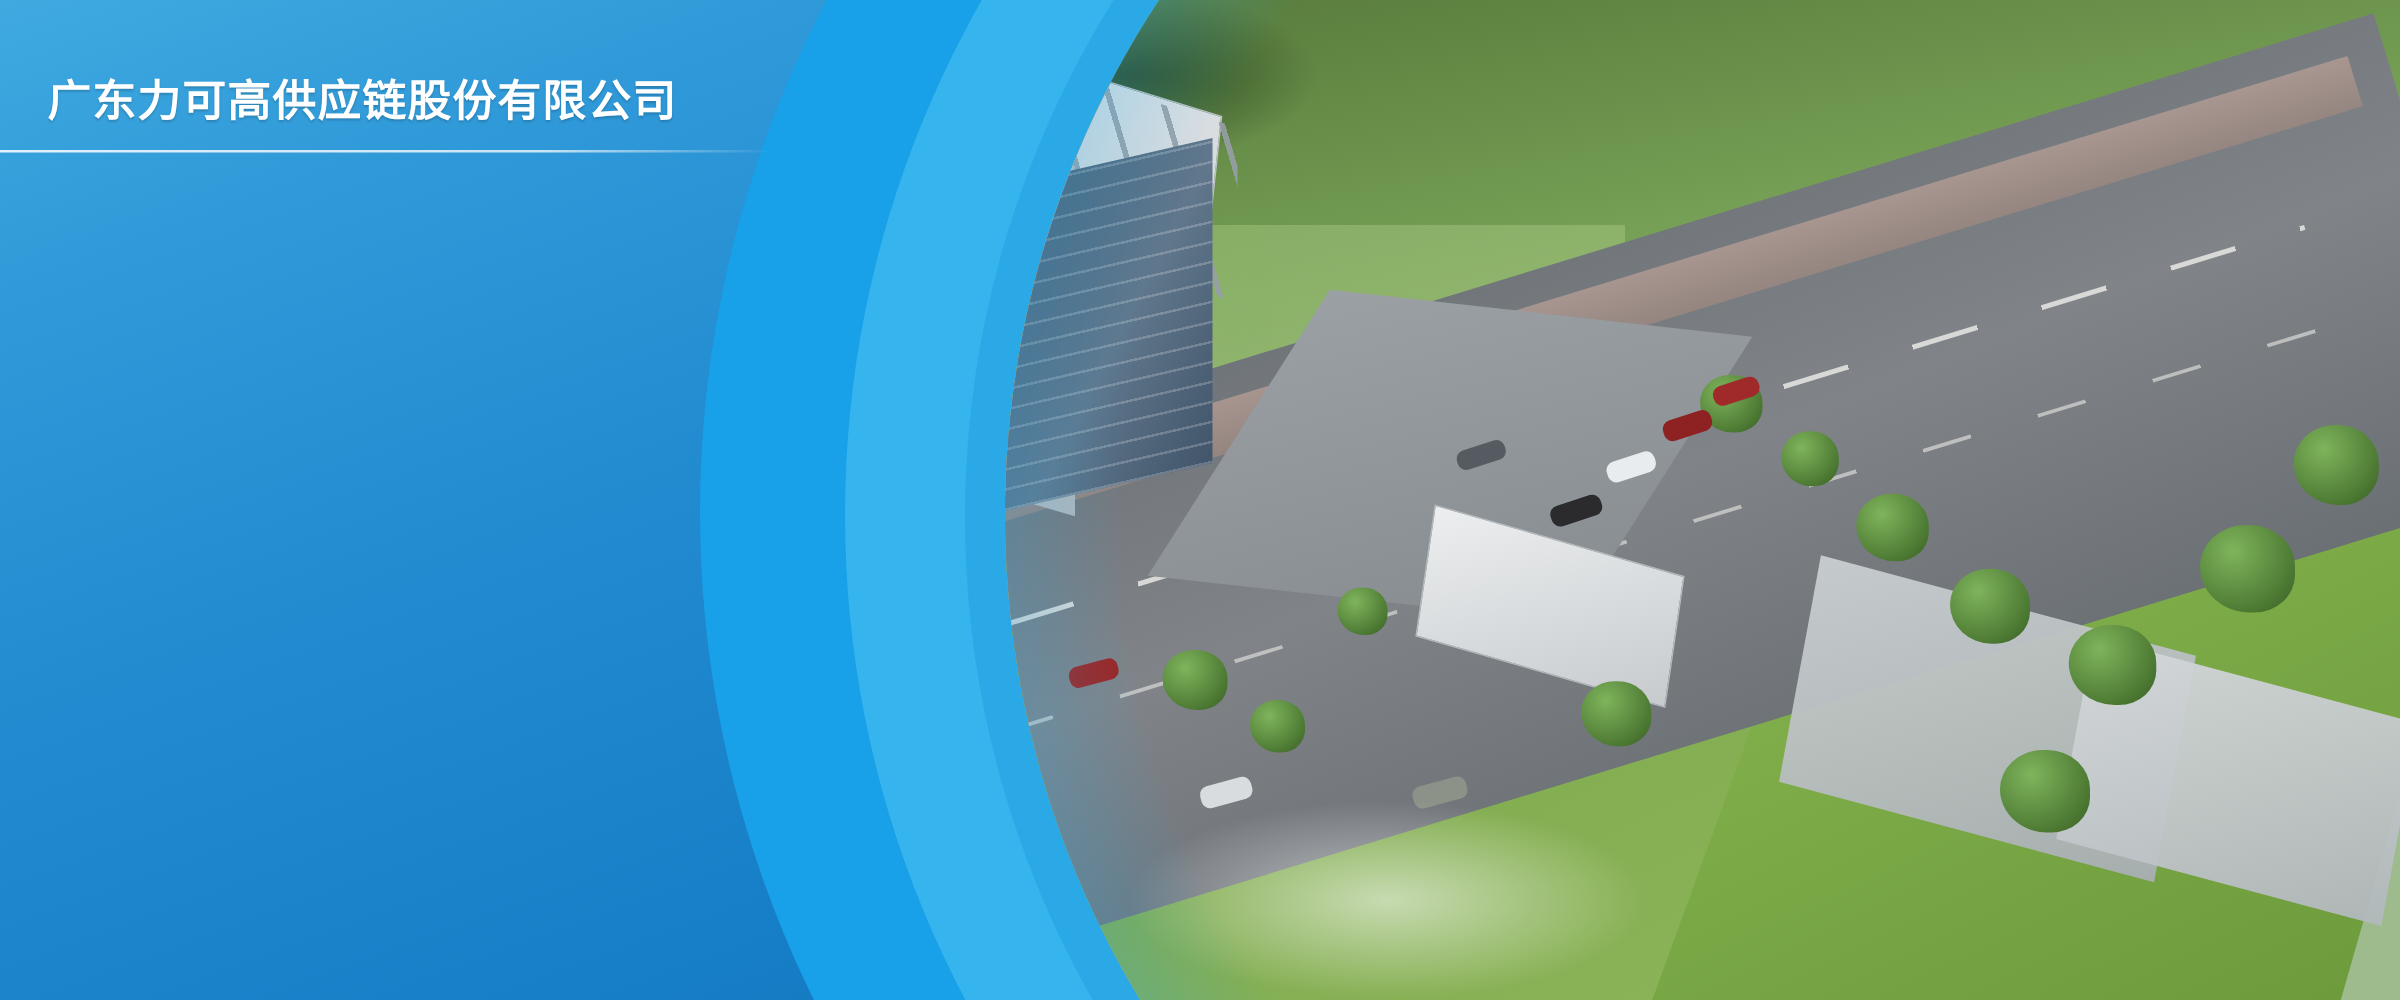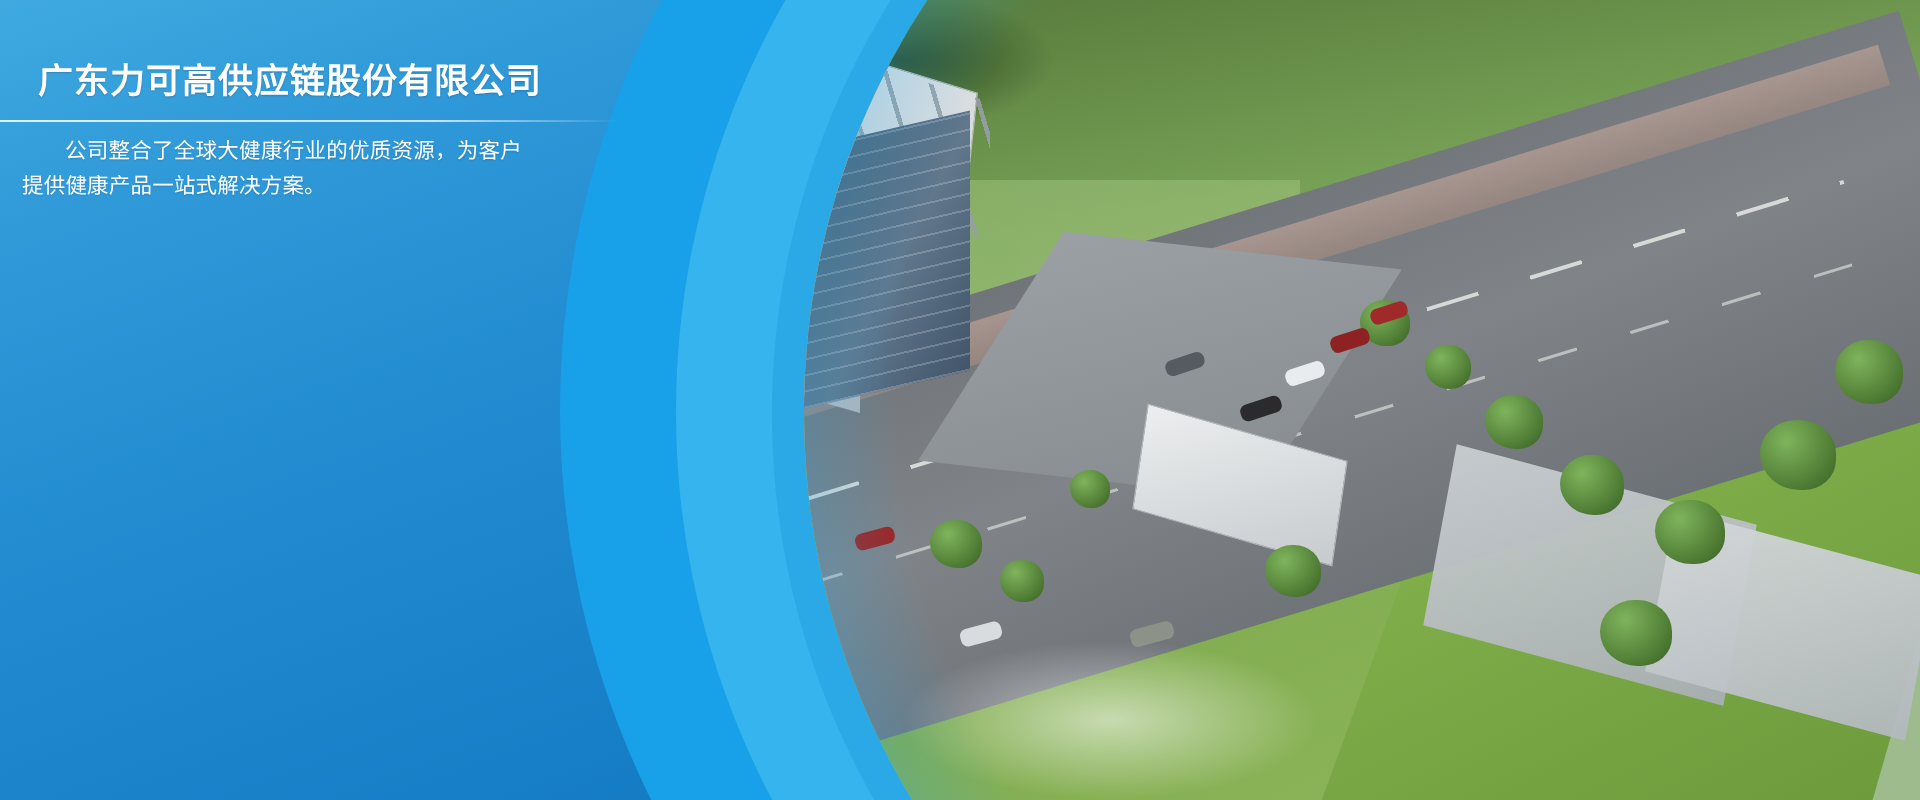--- a/index.html
+++ b/index.html
@@ -241,17 +241,16 @@
         <div class="ph fog"></div>
       </div>
     </div>
     <div class="photo-fade"></div>
   </div>
 
   <div class="panel">
     <div class="title">广东力可高供应链股份有限公司</div>
     <div class="rule"></div>
     <div class="body">
-      <p>公司整合了全球大健康行业的优质资源，为客户提供健康产品一站式解决方案。</p>
     </div>
   </div>
 
 </div>
 
 </body></html>

